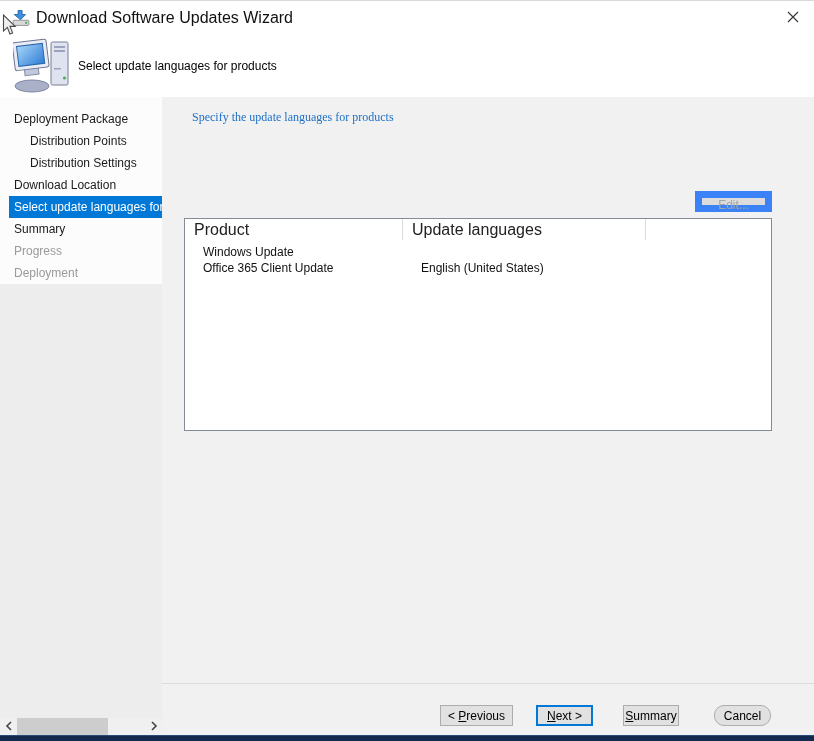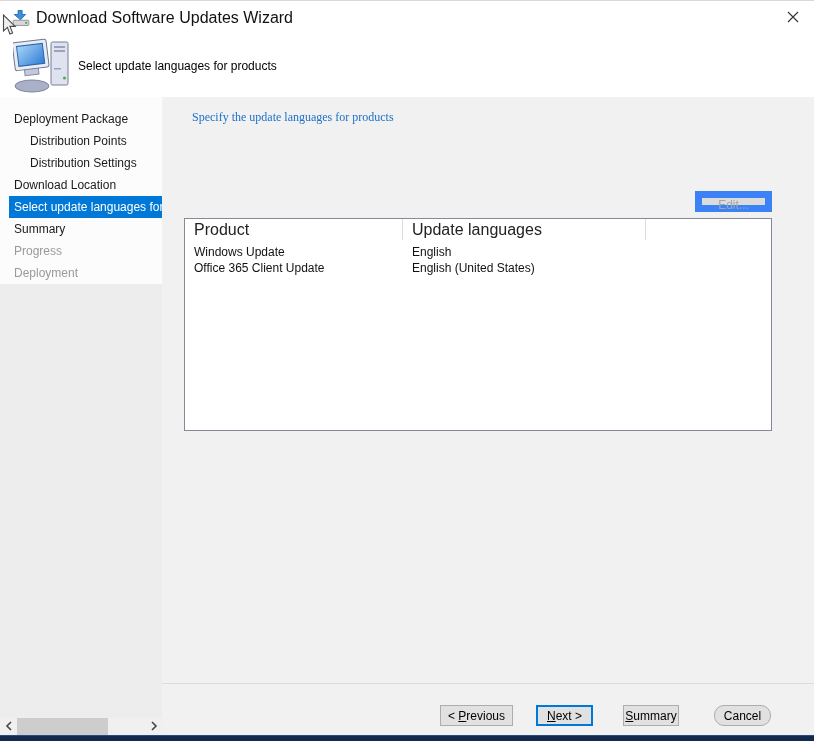--- a/index.html
+++ b/index.html
@@ -49,21 +49,21 @@
 
   
   .lv { position:absolute; left:22px; top:121px; width:588px; height:213px; background:#fff; border:1px solid #848a96; }
   .lv-head { display:flex; height:21px; }
   .lv-hcell { border-right:1px solid #dcdcdc; padding-left:9px; line-height:21px; font-size:16px; color:#222; cursor:default; }
   .lv-hcell.c1 { width:218px; }
   .lv-hcell.c2 { width:243px; }
   .lv-hcell.c3 { flex:1; border-right:none; }
   .lv-body { padding-top:4px; }
   .lv-row { display:flex; height:16px; line-height:16px; font-size:12px; color:#111; cursor:default; }
-  .lv-cell { padding-left:9px; overflow:hidden; white-space:nowrap; }
+  .lv-cell { padding-left:18px; overflow:hidden; white-space:nowrap; }
   .lv-cell.c1 { width:218px; }
   .lv-cell.c2 { width:243px; }
 
   
   .footer-divider { position:absolute; left:0; top:586px; width:652px; height:1px; background:#dcdcdc; }
   .wiz-btn { position:absolute; top:608px; height:21px; background:#e1e1e1; border:1px solid #adadad; font-size:12px; font-family:inherit; color:#000; cursor:pointer; padding:0; }
   .wiz-btn .u { text-decoration:underline; }
   .btn-prev { left:278px; width:73px; }
   .btn-next { left:374px; width:57px; border:2px solid var(--accent,#0078d7); }
   .btn-summary { left:461px; width:56px; }
@@ -165,21 +165,20 @@
 
       <div class="lv">
         <div class="lv-head">
           <div class="lv-hcell c1">Product</div>
           <div class="lv-hcell c2">Update languages</div>
           <div class="lv-hcell c3"></div>
         </div>
         <div class="lv-body">
           <div class="lv-row">
             <div class="lv-cell c1">Windows Update</div>
-            <div class="lv-cell c2">English</div>
           </div>
           <div class="lv-row">
             <div class="lv-cell c1">Office 365 Client Update</div>
             <div class="lv-cell c2">English (United States)</div>
           </div>
         </div>
       </div>
 
       <div class="footer-divider"></div>
 

